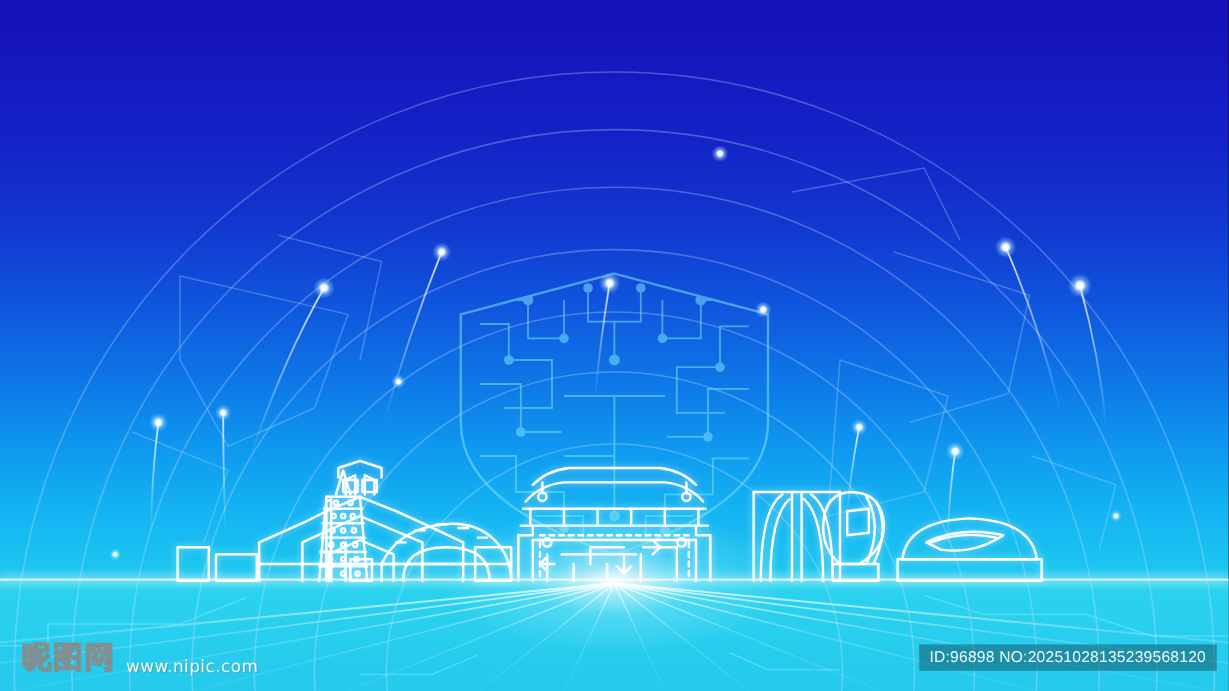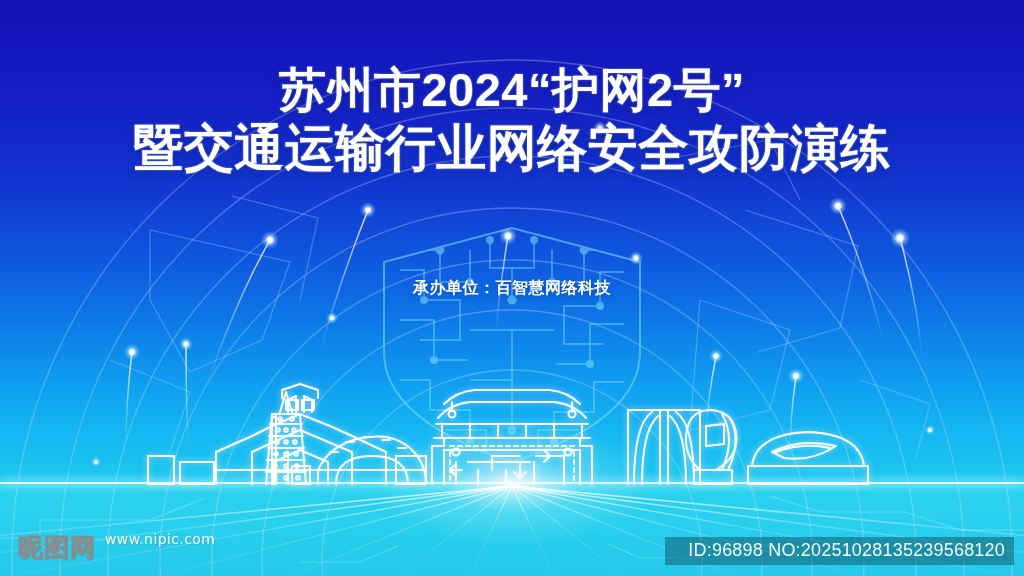--- a/index.html
+++ b/index.html
@@ -72,40 +72,40 @@
   }
   .org-line{
     color:#ffffff;font-size:16px;font-weight:bold;line-height:1.55;
     letter-spacing:.5px;
     text-shadow:0 1px 5px rgba(0,40,130,.45);
   }
 
   
   #wm{
     position:absolute;left:18px;top:531px;
-    display:flex;align-items:flex-start;gap:9px;
+    display:flex;align-items:flex-end;gap:9px;
     opacity:.92;
   }
   #wm-cn{
     font-size:25px;font-weight:bold;color:#ffffff;letter-spacing:1px;
     -webkit-text-stroke:1px #8a8a8a;
     text-shadow:1px 1px 0 rgba(120,120,120,.55);
     font-family:"DejaVu Sans",sans-serif;
   }
   #wm-url{
     font-size:14px;color:#ffffff;letter-spacing:.4px;
     text-shadow:1px 1px 0 rgba(120,120,120,.5);
     font-family:"DejaVu Sans",sans-serif;
   }
   #idbadge{
     position:absolute;right:10px;top:537px;
     background:rgba(16,92,110,.55);
     color:#f2fbff;
-    font-size:18px;
-    padding:3px 9px 4px 23px;
+    font-size:13px;
+    padding:3px 9px 4px 9px;
     letter-spacing:.2px;
     font-family:"Liberation Sans",sans-serif;
     white-space:nowrap;
   }
 </style>
 </head>
 <body>
 
 <div id="poster">
 
@@ -389,28 +389,23 @@
         <circle cx="508" cy="236" r="9" fill="url(#dot)"></circle>
         <circle cx="332" cy="318" r="6" fill="url(#dot)"></circle>
         <circle cx="600" cy="128" r="7" fill="url(#dot)"></circle>
         <circle cx="636" cy="258" r="7" fill="url(#dot)"></circle>
         <circle cx="930" cy="430" r="5" fill="url(#dot)"></circle>
         <circle cx="96" cy="462" r="5" fill="url(#dot)"></circle>
       </g>
     </svg>
   </div>
 
-  <div id="title-block">
-    <div id="title-line-1" class="title-line">苏州市2024“护网2号”</div>
-    <div id="title-line-2" class="title-line">暨交通运输行业网络安全攻防演练</div>
-  </div>
 
 
   <div id="orgs">
-    <div class="org-line">承办单位：百智慧网络科技</div>
   </div>
 
   <div id="wm">
     <span id="wm-cn">昵图网</span>
     <span id="wm-url">www.nipic.com</span>
   </div>
 
   <div id="idbadge">ID:96898 NO:20251028135239568120</div>
 
 </div>

